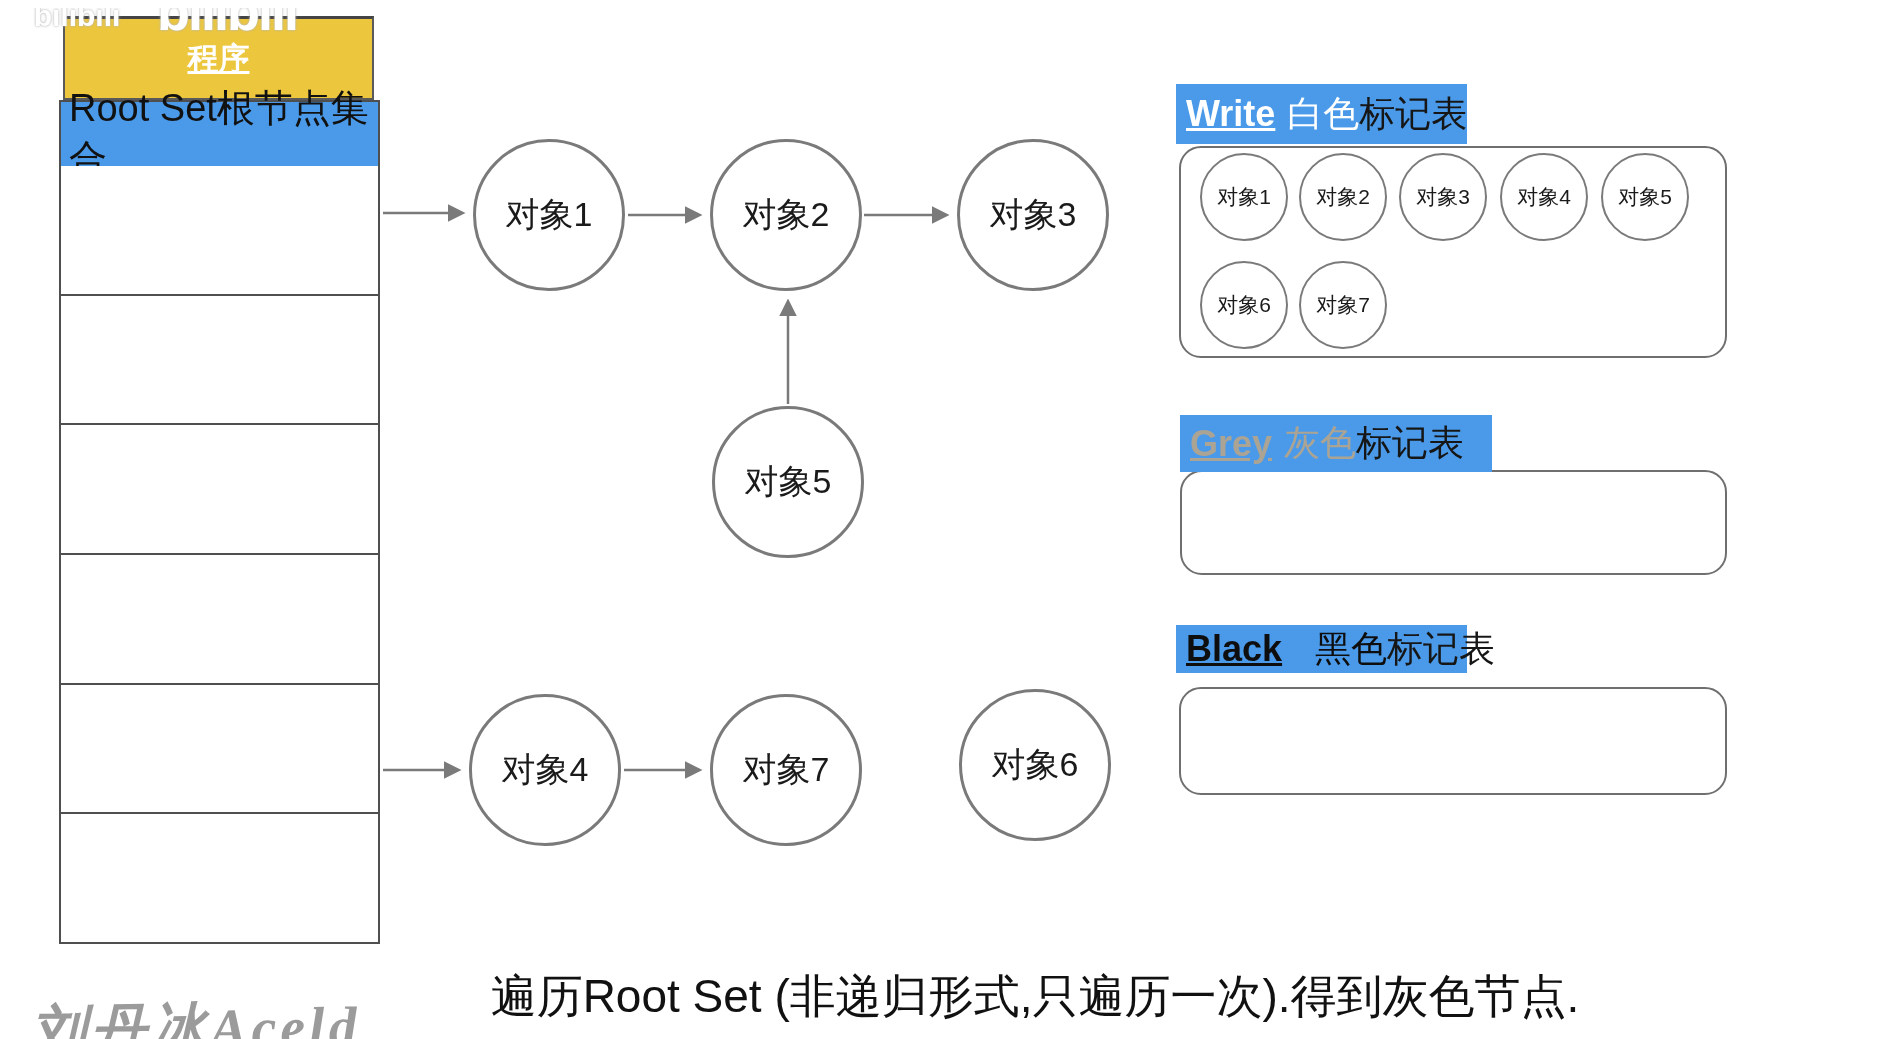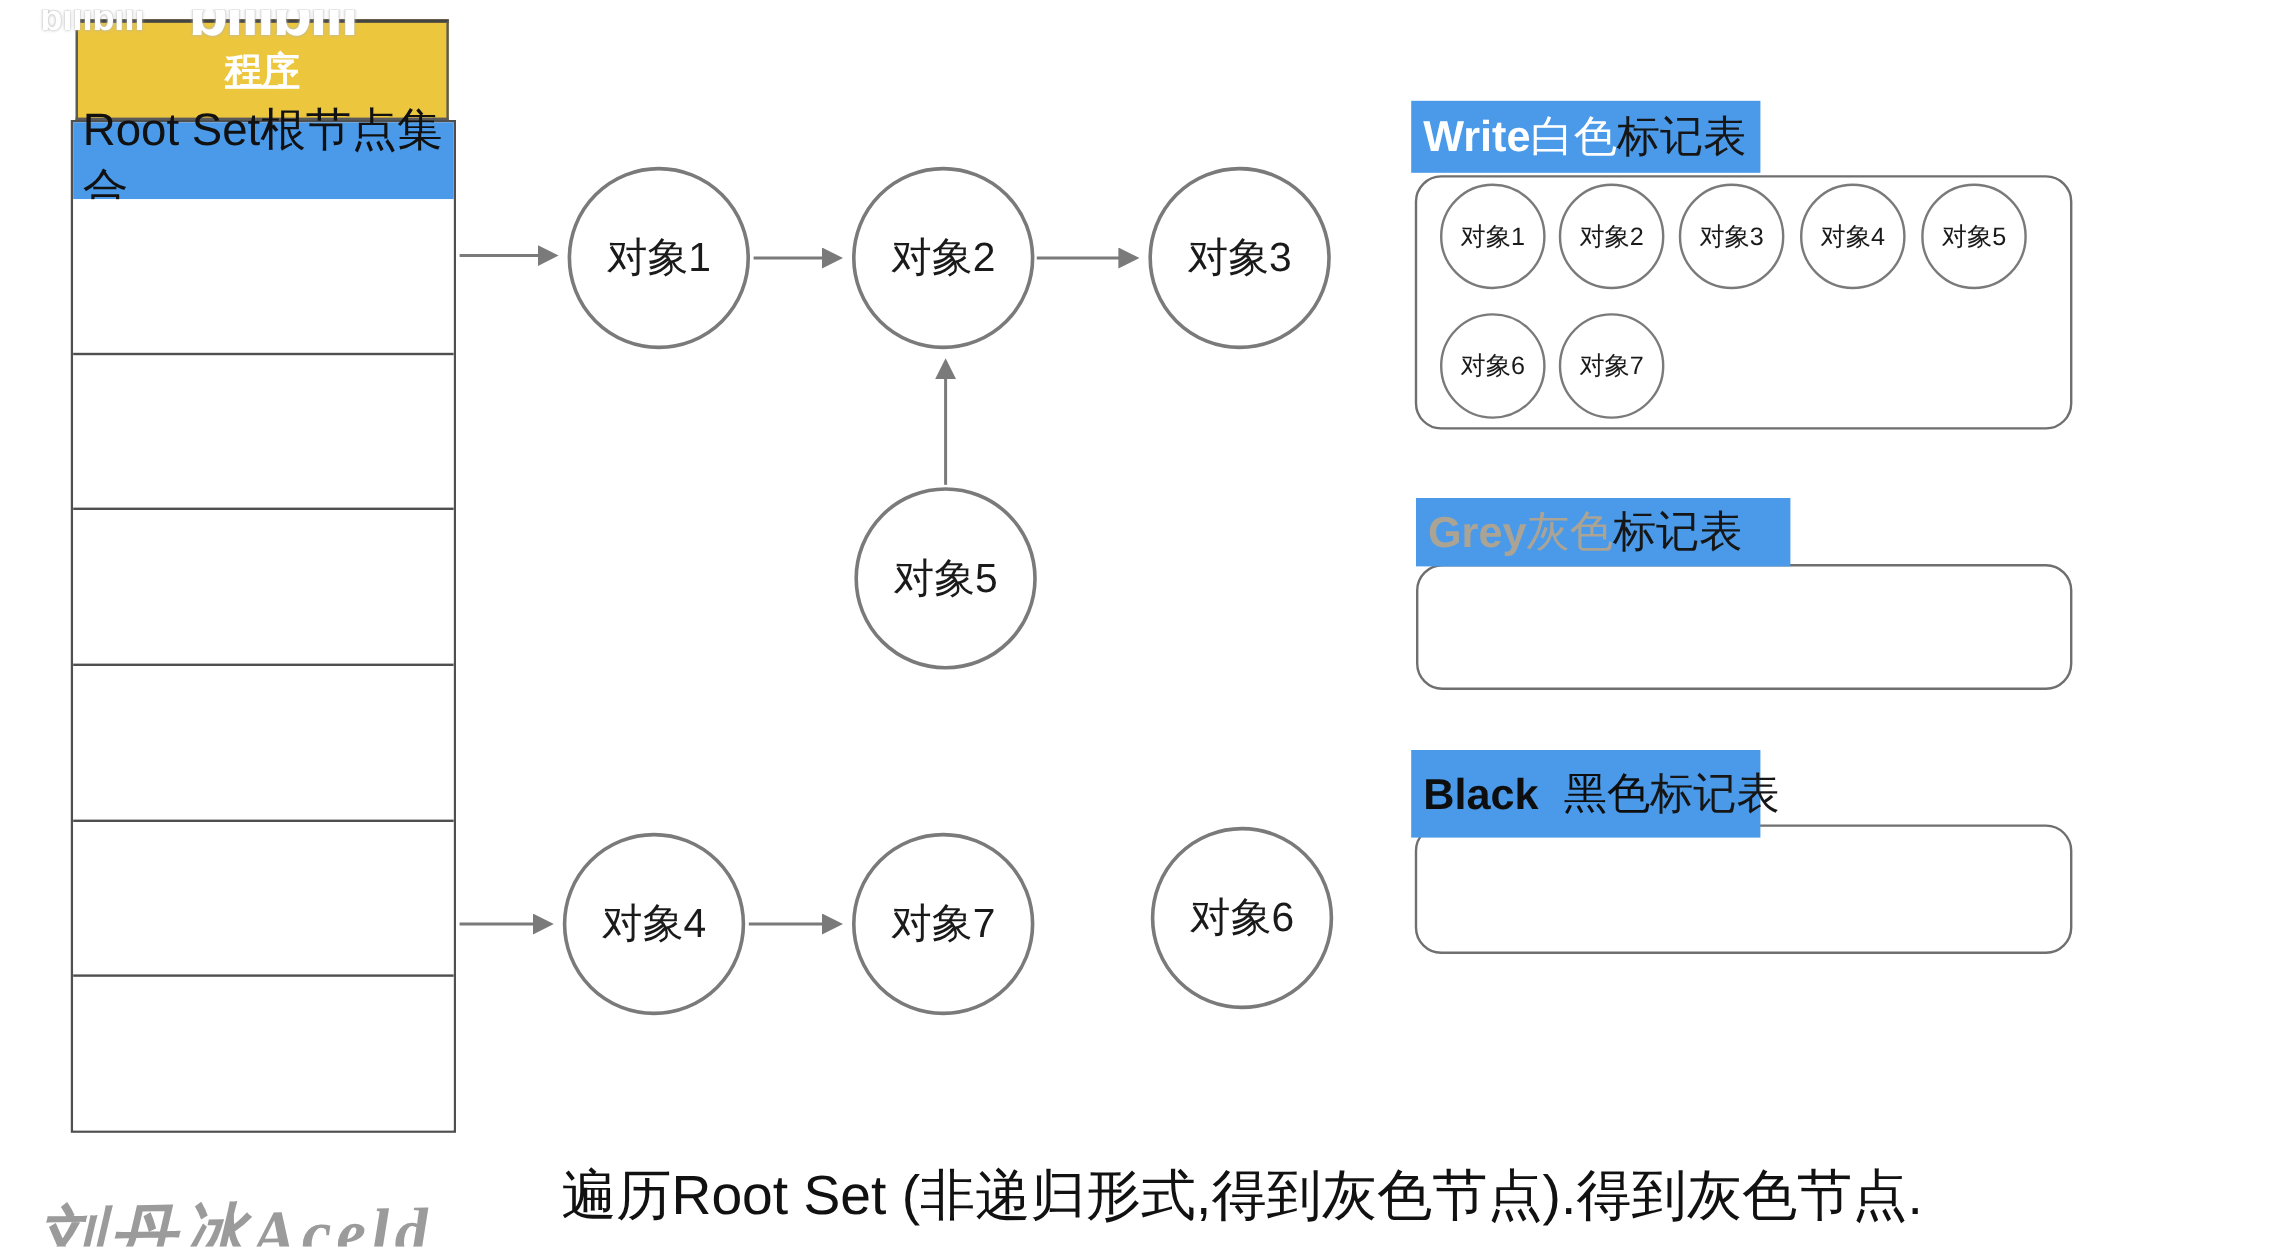--- a/index.html
+++ b/index.html
@@ -39,34 +39,34 @@
     display:flex;align-items:center;justify-content:center;
     font-size:34px;color:#1a1a1a;z-index:5;
   }
   
   #arrows{position:absolute;left:0;top:0;width:1900px;height:1039px;z-index:4;}
   
   .panel-label{
     position:absolute;background:#4a9ae9;display:flex;align-items:center;
     padding-left:10px;box-sizing:border-box;font-size:36px;white-space:nowrap;z-index:6;
   }
-  .label-en{font-weight:bold;}
+  .label-en{font-weight:bold;margin-right:12px;text-decoration:underline;}
   .panel-box{
     position:absolute;background:#ffffff;border:2px solid #6f6f6f;border-radius:22px;
     box-sizing:border-box;z-index:3;
   }
   #white-label{left:1176px;top:84px;width:291px;height:60px;}
   #white-label .label-en,#white-label .label-cn{color:#ffffff;}
   #white-label .label-suffix{color:#161616;}
   #white-box{left:1179px;top:146px;width:548px;height:212px;}
   #grey-label{left:1180px;top:415px;width:312px;height:57px;}
   #grey-label .label-en,#grey-label .label-cn{color:#aba494;}
   #grey-label .label-suffix{color:#161616;}
   #grey-box{left:1180px;top:470px;width:547px;height:105px;}
-  #black-label{left:1176px;top:625px;width:291px;height:73px;}
+  #black-label{left:1176px;top:625px;width:291px;height:48px;}
   #black-label .label-en,#black-label .label-cn{color:#0e0e0e;}
   #black-label .label-cn{font-weight:normal;margin-left:21px;}
   #black-label .label-suffix{color:#161616;}
   #black-box{left:1179px;top:687px;width:548px;height:108px;}
   .snode{
     position:absolute;width:88px;height:88px;border-radius:50%;
     border:2px solid #7a7a7a;box-sizing:border-box;background:#ffffff;
     display:flex;align-items:center;justify-content:center;
     font-size:21px;color:#1a1a1a;z-index:7;
   }
@@ -151,17 +151,17 @@
   </div>
   <div class="panel-box" id="grey-box"></div>
 
   <div class="panel-label" id="black-label">
     <span class="label-en">Black</span>
     <span class="label-cn">黑色</span>
     <span class="label-suffix">标记表</span>
   </div>
   <div class="panel-box" id="black-box"></div>
 
-  <div id="caption">遍历Root Set (非递归形式,得到灰色节点).得到灰色节点.</div>
+  <div id="caption">遍历Root Set (非递归形式,只遍历一次).得到灰色节点.</div>
 
   <div id="signature">刘丹冰Aceld</div>
 
 </div>
 
 </body></html>

